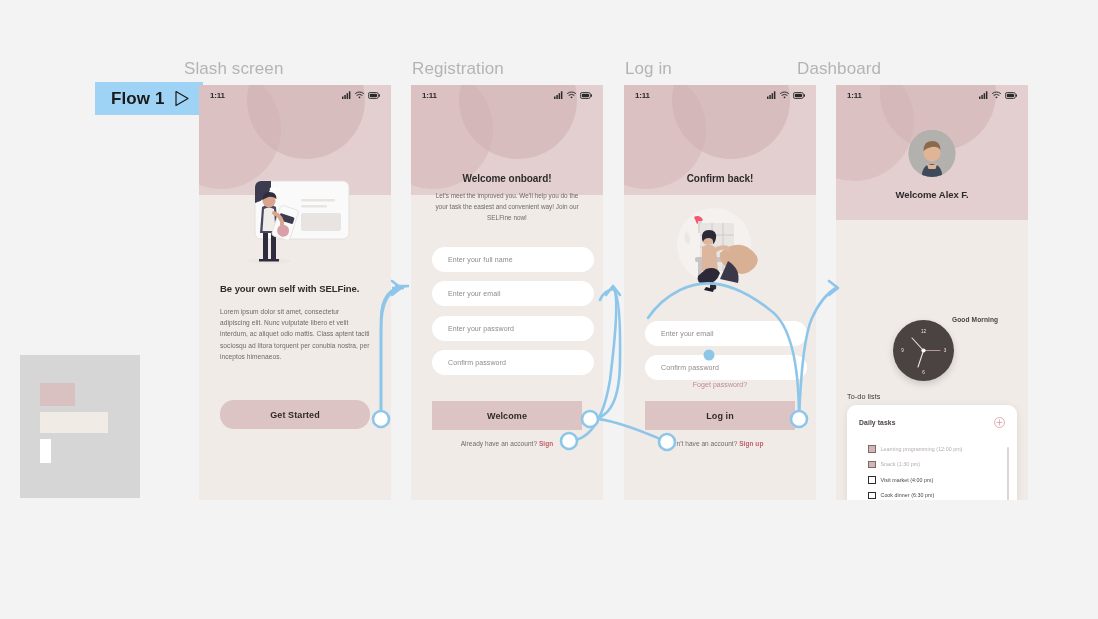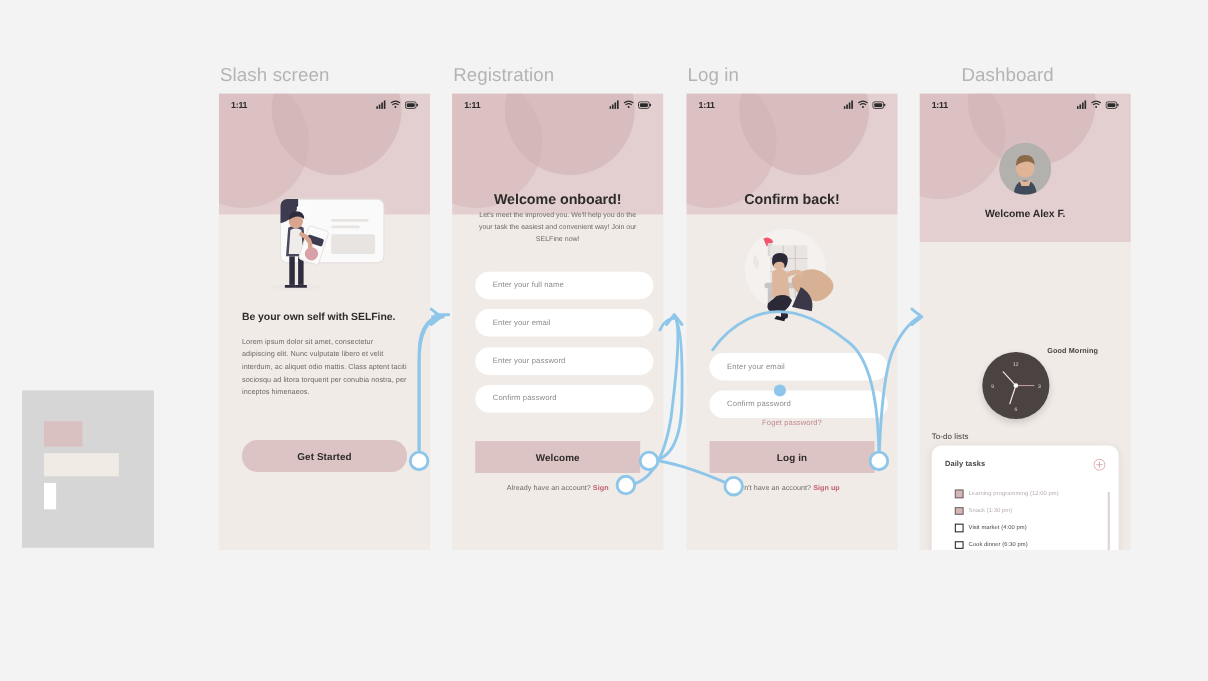--- a/index.html
+++ b/index.html
@@ -64,21 +64,21 @@
 
   .cta {
     position: absolute; left: 21px; width: 150px; height: 29px;
     background: #dcc4c4; display: flex; align-items: center; justify-content: center;
     font-size: 9px; font-weight: 700; color: #2e2b2b; letter-spacing: .1px;
   }
 
   
   .form-title {
     position: absolute; left: 0; width: 100%; text-align: center;
-    font-size: 13px; font-weight: 700; color: #2e2b2b; letter-spacing: -.05px;
+    font-size: 10px; font-weight: 700; color: #2e2b2b; letter-spacing: -.05px;
   }
   .form-sub {
     position: absolute; left: 22px; width: 148px; text-align: center;
     font-size: 6.4px; color: #6f6a68; line-height: 1.68;
   }
   .field {
     position: absolute; left: 21px; width: 162px; height: 25px;
     background: #fff; border-radius: 13px;
     display: flex; align-items: center; padding-left: 16px;
     font-size: 7px; color: #8e8a88; letter-spacing: .1px;
@@ -154,25 +154,31 @@
   .sw3 { left: 20px; top: 84px; width: 11px; height: 24px; background: #fff; }
 
   
   .wires { position: absolute; left: 0; top: 0; width: 1098px; height: 619px; pointer-events: none; }
 </style>
 </head>
 <body>
 
 <div class="canvas">
 
-
-  <div class="screen-title" style="left:200px; top:59px;">Slash screen</div>
+  <div class="flow-badge">
+    <div class="flow-label">Flow 1</div>
+    <svg class="play-ic" viewBox="0 0 16 17">
+      <path d="M2 1.5 L14 8.5 L2 15.5 Z" fill="none" stroke="#1a1a1a" stroke-width="1.2" stroke-linejoin="round"></path>
+    </svg>
+  </div>
+
+  <div class="screen-title" style="left:184px; top:59px;">Slash screen</div>
   <div class="screen-title" style="left:412px; top:59px;">Registration</div>
   <div class="screen-title" style="left:625px; top:59px;">Log in</div>
-  <div class="screen-title" style="left:874px; top:59px;">Dashboard</div>
+  <div class="screen-title" style="left:797px; top:59px;">Dashboard</div>
 
   <div class="palette">
     <div class="sw sw1"></div>
     <div class="sw sw2"></div>
     <div class="sw sw3"></div>
   </div>
 
   <div class="phone" style="left:199px;">
     <div class="phone-top">
       <div class="blob b1"></div>

